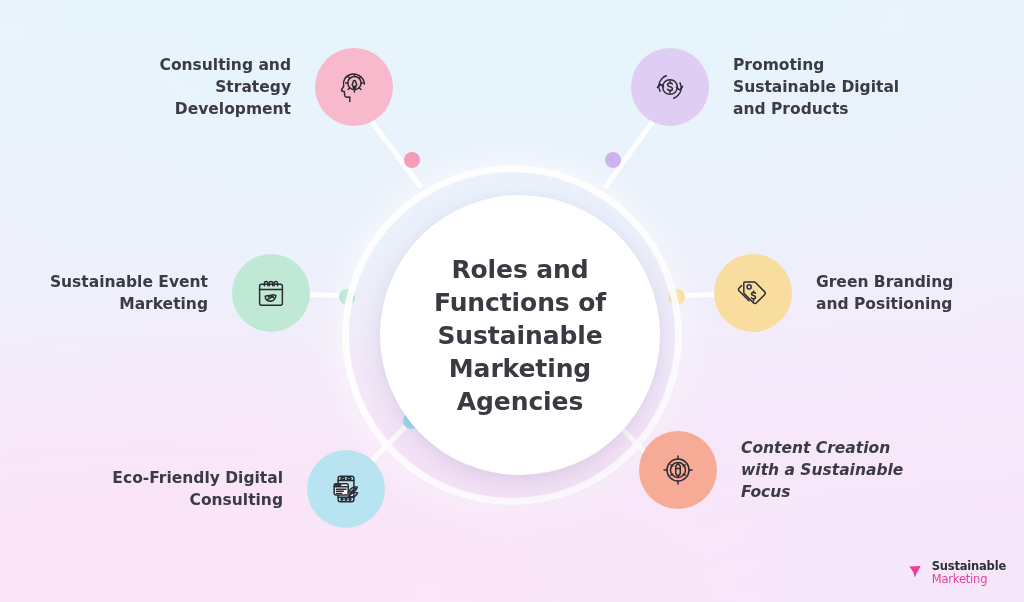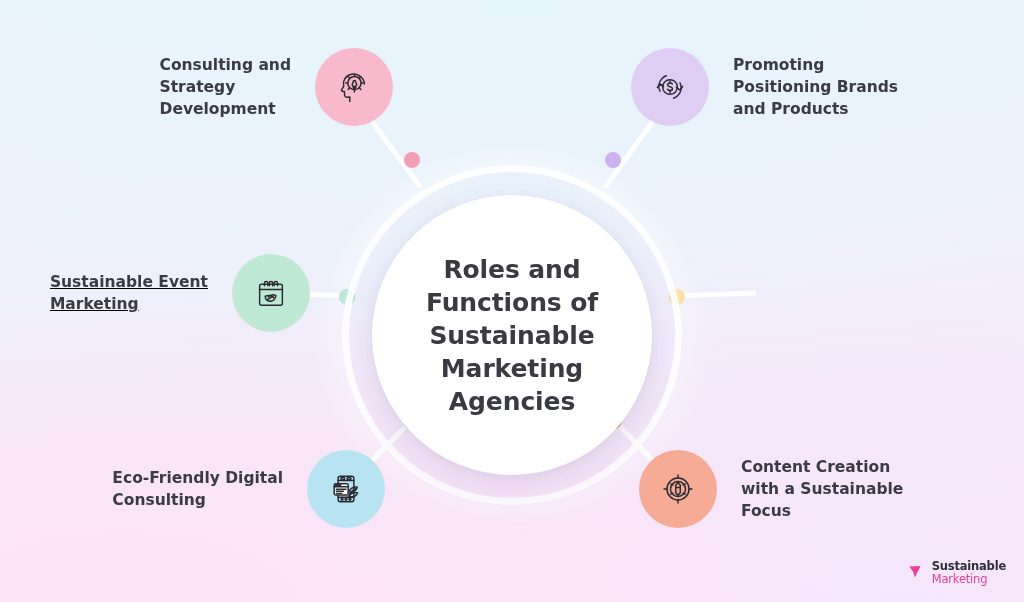--- a/index.html
+++ b/index.html
@@ -27,21 +27,21 @@
   .hub-ring {
     position:absolute;
     left:342px; top:165px;
     width:340px; height:340px;
     border-radius:50%;
     border:7px solid rgba(255,255,255,.92);
     box-shadow:0 0 26px 10px rgba(255,255,255,.45);
   }
   .hub {
     position:absolute;
-    left:372px; top:195px;
+    left:380px; top:195px;
     width:280px; height:280px;
     border-radius:50%;
     background:#fff;
     box-shadow:0 14px 38px rgba(120,110,160,.17), 0 2px 8px rgba(120,110,160,.08);
     display:flex; align-items:center; justify-content:center;
   }
   .hub-title {
     font-size:25px;
     font-weight:bold;
     line-height:1.32;
@@ -66,30 +66,30 @@
   }
   .bubble svg { display:block; }
 
   .node-label {
     font-size:15.5px;
     font-weight:bold;
     line-height:1.42;
     color:#3b3b44;
     white-space:pre-line;
   }
-  .node.left  .node-label { margin-right:24px; }
+  .node.left  .node-label { text-align:right; margin-right:24px; }
   .node.right .node-label { text-align:left;  margin-left:24px; }
 
   
   #node-consulting { left:0px;   top:48px;  width:393px; }
   #node-promoting  { left:631px; top:48px;  width:393px; }
-  #node-event      { left:0px;   top:254px; width:310px;text-decoration:underline; }
+  #node-event      { left:0px;   top:254px; width:310px; }
   #node-branding   { left:714px; top:254px; width:310px; }
   #node-eco        { left:0px;   top:450px; width:385px; }
-  #node-content    { left:639px; top:450px; width:385px; }
+  #node-content    { left:639px; top:431px; width:385px;font-style:italic; }
 
   
   #logo {
     position:absolute;
     right:18px; bottom:16px;
     display:flex; align-items:center;
   }
   #logo .mark { margin-right:5px; display:block; }
   #logo .words { line-height:1.12; }
   #logo .l1 { font-size:11.5px; font-weight:bold; color:#2f2f39; display:block; letter-spacing:-.2px; }
@@ -155,21 +155,21 @@
           <path d="M26.7 20.6c-.6-.8-1.6-1.3-2.7-1.3-1.6 0-2.8.9-2.8 2.1 0 1.3 1 1.8 2.8 2.2 1.8.4 2.8 1 2.8 2.3 0 1.2-1.2 2.1-2.8 2.1-1.2 0-2.2-.5-2.8-1.4"></path>
           <path d="M24 17.5v2M24 28.5v2"></path>
           <path d="M12.6 28.8a12.6 12.6 0 0 1 2.4-14.6c1.4-1.4 3-2.4 4.8-3"></path>
           <path d="M35.4 19.2a12.6 12.6 0 0 1-2.4 14.6c-1.4 1.4-3 2.4-4.8 3"></path>
           <path d="M9.6 24.6l3-4.1 4 3.1"></path>
           <path d="M38.4 23.4l-3 4.1-4-3.1"></path>
         </svg>
       </span>
     </div>
     <div class="node-label">Promoting
-Positioning Brands
+Sustainable Digital
 and Products</div>
   </div>
 
   <div class="node left" id="node-event">
     <div class="node-label">Sustainable Event
 Marketing</div>
     <div class="bubble" style="background:#bfe9d5">
       <span>
         <svg width="42" height="42" viewBox="0 0 48 48" fill="none" stroke="#2b2b33" stroke-width="1.7" stroke-linecap="round" stroke-linejoin="round">
           <rect x="11" y="14" width="26" height="24" rx="2.2"></rect>
@@ -178,20 +178,35 @@
           <path d="M22 15.8v-3a2 2 0 0 1 4 0v3"></path>
           <path d="M27.5 15.8v-3a2 2 0 0 1 4 0v3"></path>
           <path d="M24 33.5c-4.4 0-6.6-2.6-6.6-5.8 3.6-1.4 7.9-.7 9.9 1.6"></path>
           <path d="M24 33.5c2.9-.6 5-3 5.6-6.4-2.8-1.8-6.7-1.1-8.5 1.5"></path>
           <path d="M20.2 31.4l5.8-3.4"></path>
         </svg>
       </span>
     </div>
   </div>
 
+  <div class="node right" id="node-branding">
+    <div class="bubble" style="background:#f9dd9e">
+      <span>
+        <svg width="42" height="42" viewBox="0 0 48 48" fill="none" stroke="#2b2b33" stroke-width="1.7" stroke-linecap="round" stroke-linejoin="round">
+          <path d="M14.5 11.5h10.8c.6 0 1.1.2 1.5.6l10.6 10.6a2.1 2.1 0 0 1 0 3l-9.7 9.7a2.1 2.1 0 0 1-3 0L14.1 24.8a2.1 2.1 0 0 1-.6-1.5V12.5c0-.6.4-1 1-1z"></path>
+          <circle cx="19.6" cy="17" r="2.3"></circle>
+          <path d="M11 15.5l-3 3a2.1 2.1 0 0 0 0 3l11.4 11.4"></path>
+          <path d="M26.8 24.3c-.5-.6-1.3-1-2.2-1-1.3 0-2.3.8-2.3 1.8s.8 1.5 2.3 1.8c1.5.4 2.3.9 2.3 1.9s-1 1.8-2.3 1.8c-1 0-1.8-.4-2.3-1.1"></path>
+          <path d="M24.6 21.7v1.6M24.6 31.6v1.6"></path>
+        </svg>
+      </span>
+    </div>
+    <div class="node-label">Green Branding
+and Positioning</div>
+  </div>
 
   <div class="node left" id="node-eco">
     <div class="node-label">Eco-Friendly Digital
 Consulting</div>
     <div class="bubble" style="background:#b8e4f2">
       <span>
         <svg width="42" height="42" viewBox="0 0 48 48" fill="none" stroke="#2b2b33" stroke-width="1.7" stroke-linecap="round" stroke-linejoin="round">
           <rect x="15" y="9.5" width="18" height="29" rx="2.4"></rect>
           <path d="M15 14.4h18M15 33.4h18"></path>
           <rect x="18.2" y="10.8" width="4.2" height="2.4" rx="1"></rect>

